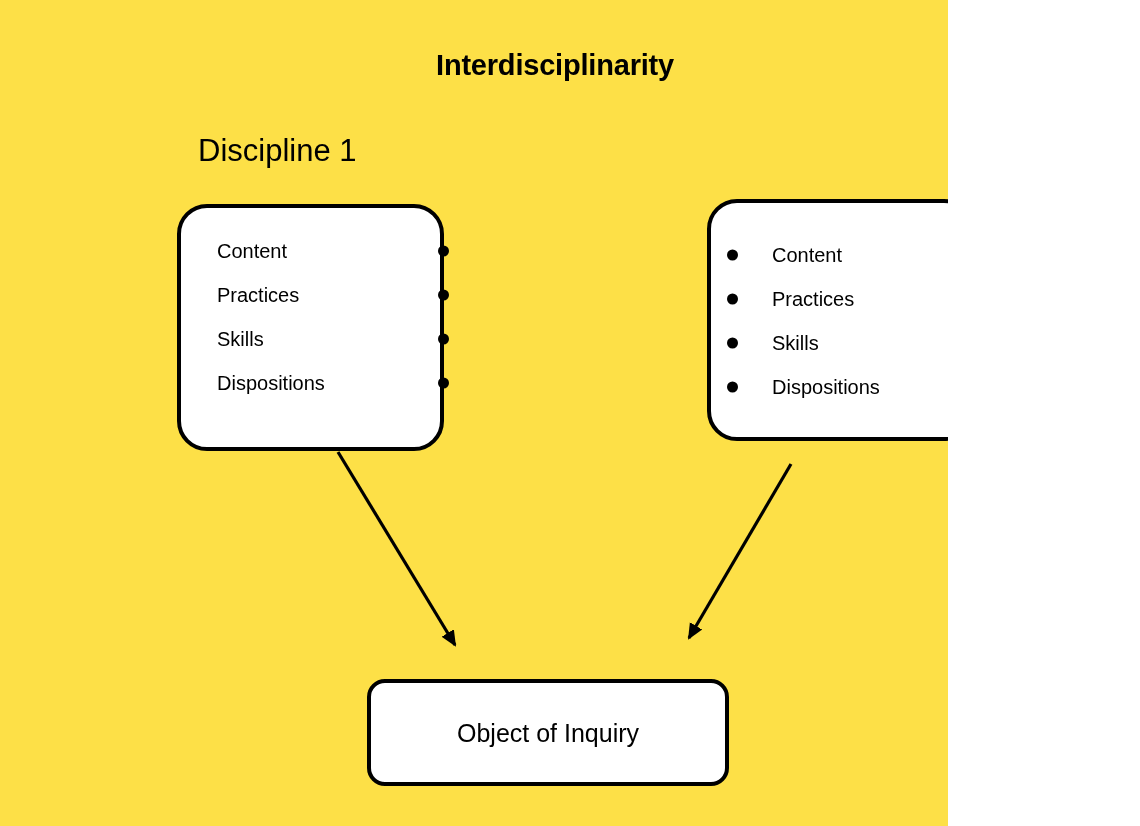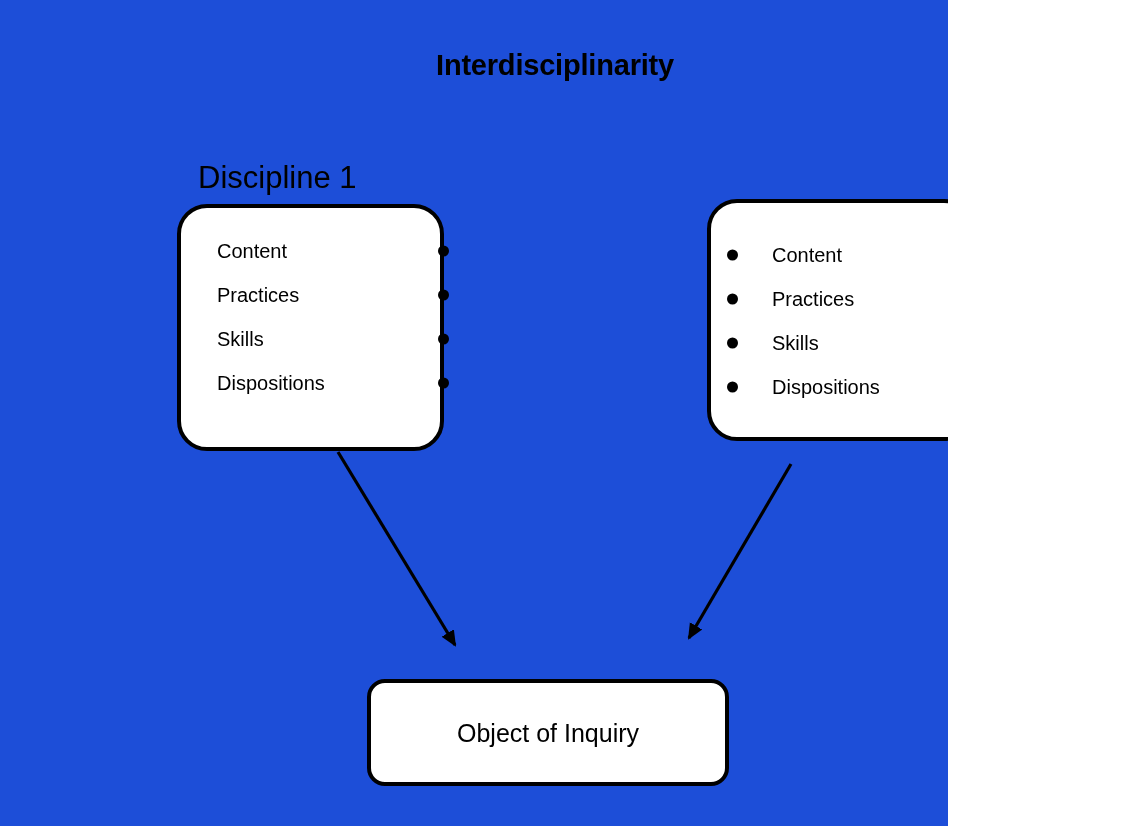--- a/index.html
+++ b/index.html
@@ -9,21 +9,21 @@
     background: #ffffff;
   }
   body {
     font-family: "Liberation Sans", sans-serif;
     color: #000000;
   }
   #canvas {
     position: relative;
     width: 948px;
     height: 826px;
-    background: #1d4ed8;
+    background: #fde047;
     overflow: hidden;
   }
 
   
   .diagram-title {
     position: absolute;
     left: 0;
     top: 48px;
     width: 1110px;
     text-align: center;
@@ -35,21 +35,21 @@
   }
 
   
   .col-heading {
     position: absolute;
     font-size: 31px;
     font-weight: normal;
     line-height: 36px;
     white-space: nowrap;
   }
-  #heading-d1 { left: 198px; top: 133px; margin-top: 27px; }
+  #heading-d1 { left: 198px; top: 133px; }
   #heading-d2 { left: 730px; top: 133px; }
 
   
   .box {
     position: absolute;
     box-sizing: border-box;
     border: 4px solid #000000;
     background: #ffffff;
   }
   #box-d1 {

